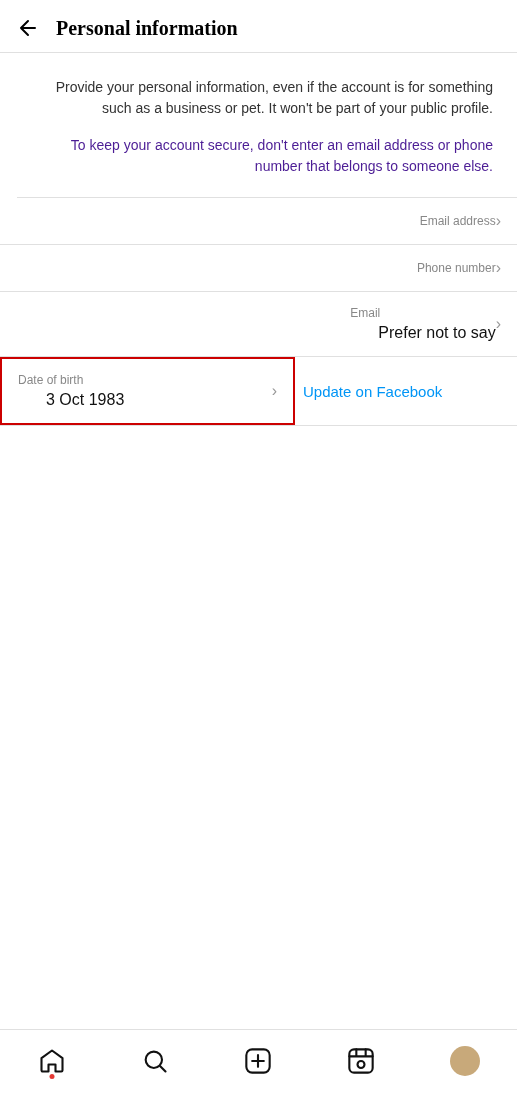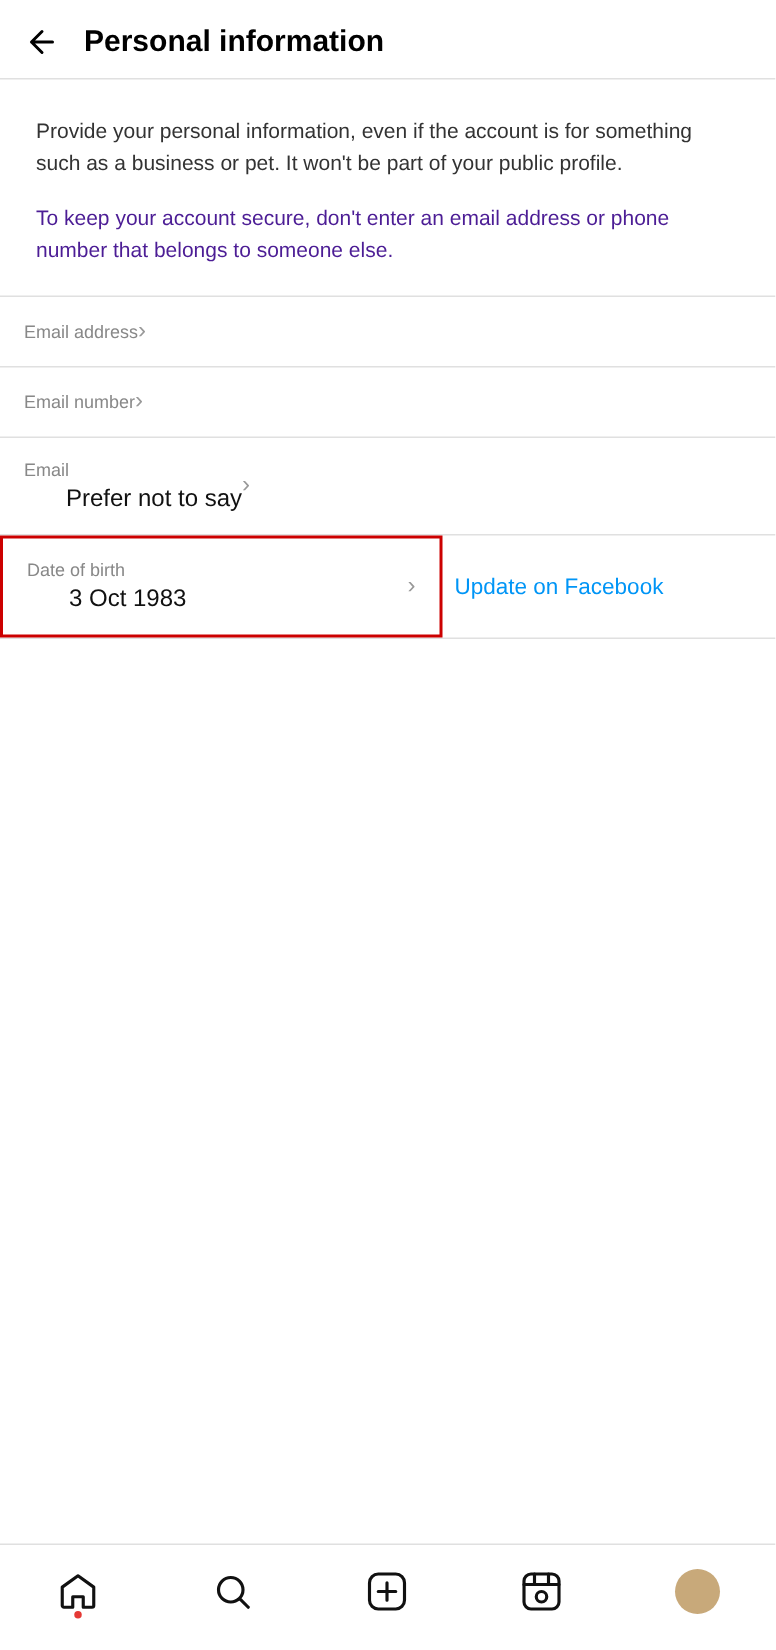--- a/index.html
+++ b/index.html
@@ -28,27 +28,29 @@
       margin-right: 16px;
       background: none;
       border: none;
       display: flex;
       align-items: center;
     }
     .header-title {
       font-size: 20px;
       font-weight: 600;
       color: #000;
+      font-family: Liberation Serif, serif;
     }
 
     
     .info-section {
       padding: 24px 24px 20px 24px;
-      text-align: left;
-      border-bottom: 1px solid #e0e0e0;
+      text-align: right;
+      border-bottom: 1px solid #e0e0e0;
+      margin-left: 17px;
     }
     .info-text {
       font-size: 14px;
       color: #333;
       line-height: 1.5;
       margin-bottom: 16px;
     }
     .warning-text {
       font-size: 14px;
       color: #4c1d95;
@@ -57,21 +59,21 @@
 
     
     .list-section {
       flex: 1;
       padding: 0;
     }
 
     .list-item {
       display: flex;
       align-items: center;
-      justify-content: flex-start;
+      justify-content: flex-end;
       padding: 14px 16px;
       border-bottom: 1px solid #e0e0e0;
       cursor: pointer;
     }
 
     .list-item-content {
       display: flex;
       flex-direction: column;
       gap: 2px;
     }
@@ -195,21 +197,21 @@
 
   <div class="list-item">
     <div class="list-item-content">
       <span class="list-item-label">Email address</span>
     </div>
     <span class="chevron">›</span>
   </div>
 
   <div class="list-item">
     <div class="list-item-content">
-      <span class="list-item-label">Email number</span>
+      <span class="list-item-label">Phone number</span>
     </div>
     <span class="chevron">›</span>
   </div>
 
   <div class="list-item">
     <div class="list-item-content">
       <span class="list-item-label">Email</span>
       <span class="list-item-value">Prefer not to say</span>
     </div>
     <span class="chevron">›</span>

